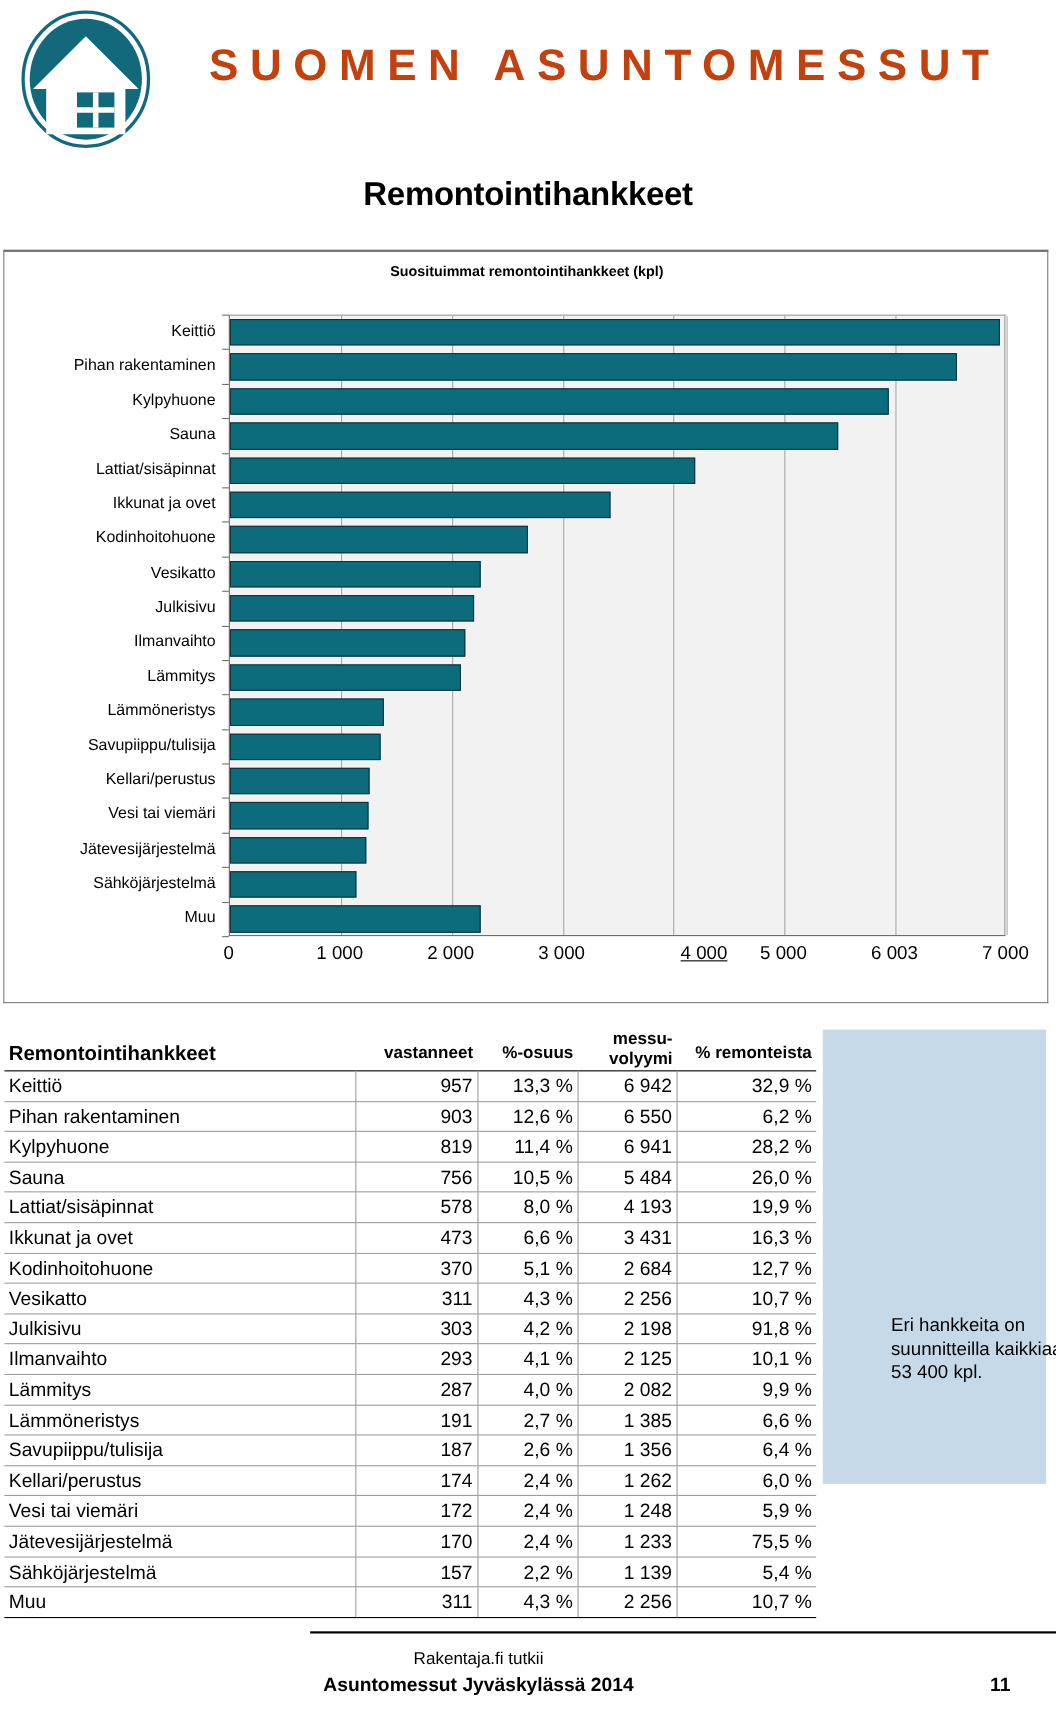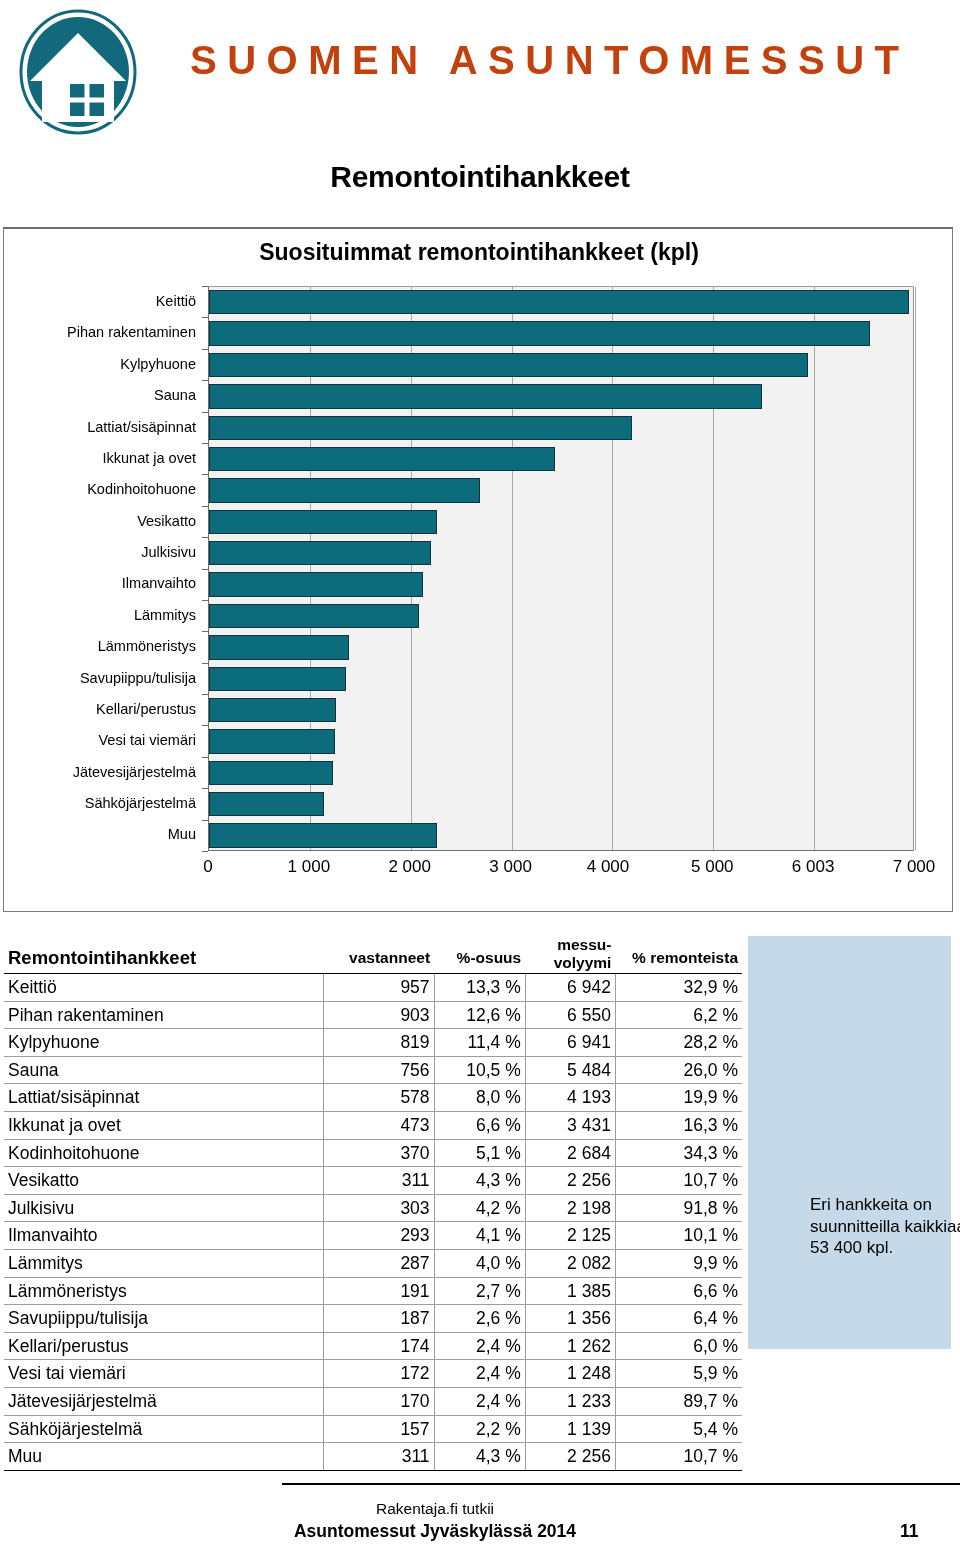--- a/index.html
+++ b/index.html
@@ -57,21 +57,21 @@
     border: 1px solid #7a7a7a;
     border-top: 2px solid #6d6d6d;
     background: #ffffff;
     box-sizing: border-box;
   }
   #chart-subtitle {
     position: absolute;
     left: 0; top: 10px;
     width: 950px;
     text-align: center;
-    font-size: 23px;
+    font-size: 13px;
     font-weight: bold;
   }
 
   
   #plot-area {
     position: absolute;
     left: 204px; top: 57px;
     width: 706px; height: 565px;
     background: #f2f2f2;
     border-left: 1px solid #6d6d6d;
@@ -339,21 +339,21 @@
         <div class="bar-slot" style="height: 31.3889px;">
           <div class="bar" style="width: 227.534px; height: 24.3889px; background: rgb(13, 108, 123);"></div>
         </div>
       </div>
   </div>
   <div id="x-ticklabels">
       <div class="x-tick" style="left: 204px;">0</div>
       <div class="x-tick" style="left: 304.857px;">1 000</div>
       <div class="x-tick" style="left: 405.714px;">2 000</div>
       <div class="x-tick" style="left: 506.571px;">3 000</div>
-      <div class="x-tick" style="left: 604px;">4 000</div>
+      <div class="x-tick" style="left: 636px; text-decoration: underline;">4 000</div>
       <div class="x-tick" style="left: 708.286px;">5 000</div>
       <div class="x-tick" style="left: 809.143px;">6 003</div>
       <div class="x-tick" style="left: 910px;">7 000</div>
     </div>
 <div class="tick-mark" style="top: 57px;"></div>
     <div class="tick-mark" style="top: 88.3889px;"></div>
     <div class="tick-mark" style="top: 119.778px;"></div>
     <div class="tick-mark" style="top: 151.167px;"></div>
     <div class="tick-mark" style="top: 182.556px;"></div>
     <div class="tick-mark" style="top: 213.944px;"></div>
@@ -426,21 +426,21 @@
         <td class="num col-vast">473</td>
         <td class="num col-osuus">6,6 %</td>
         <td class="num col-volyymi">3 431</td>
         <td class="num last col-remont">16,3 %</td>
       </tr>
       <tr>
         <td class="cat">Kodinhoitohuone</td>
         <td class="num col-vast">370</td>
         <td class="num col-osuus">5,1 %</td>
         <td class="num col-volyymi">2 684</td>
-        <td class="num last col-remont">34,3 %</td>
+        <td class="num last col-remont">12,7 %</td>
       </tr>
       <tr>
         <td class="cat">Vesikatto</td>
         <td class="num col-vast">311</td>
         <td class="num col-osuus">4,3 %</td>
         <td class="num col-volyymi">2 256</td>
         <td class="num last col-remont">10,7 %</td>
       </tr>
       <tr>
         <td class="cat">Julkisivu</td>
@@ -489,21 +489,21 @@
         <td class="num col-vast">172</td>
         <td class="num col-osuus">2,4 %</td>
         <td class="num col-volyymi">1 248</td>
         <td class="num last col-remont">5,9 %</td>
       </tr>
       <tr>
         <td class="cat">Jätevesijärjestelmä</td>
         <td class="num col-vast">170</td>
         <td class="num col-osuus">2,4 %</td>
         <td class="num col-volyymi">1 233</td>
-        <td class="num last col-remont">89,7 %</td>
+        <td class="num last col-remont">75,5 %</td>
       </tr>
       <tr>
         <td class="cat">Sähköjärjestelmä</td>
         <td class="num col-vast">157</td>
         <td class="num col-osuus">2,2 %</td>
         <td class="num col-volyymi">1 139</td>
         <td class="num last col-remont">5,4 %</td>
       </tr>
       <tr>
         <td class="cat">Muu</td>

